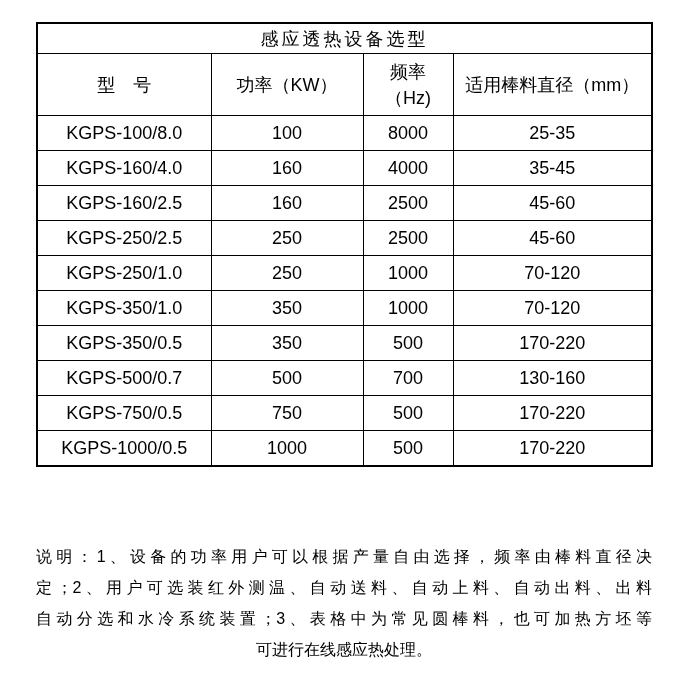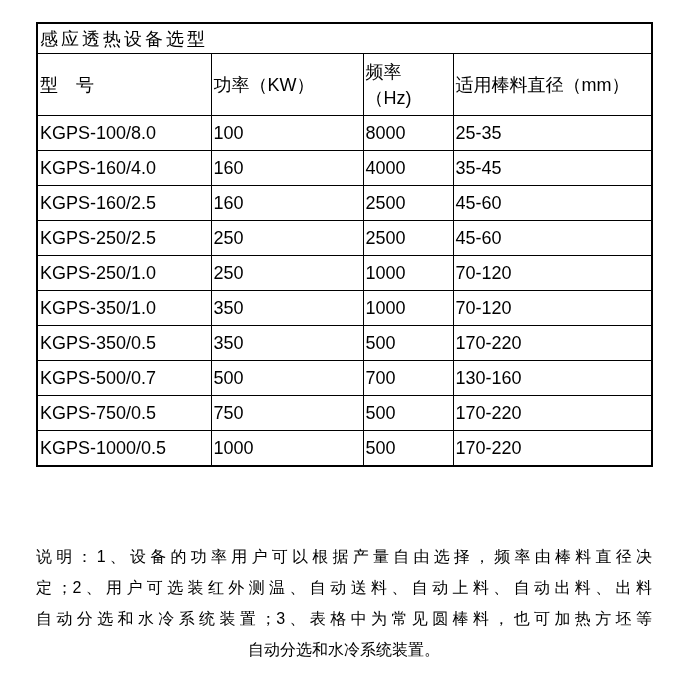--- a/index.html
+++ b/index.html
@@ -21,21 +21,21 @@
     top: 22px;
   }
   table.spec-table {
     border-collapse: collapse;
     table-layout: fixed;
     width: 615px;
     border: 2px solid #000000;
   }
   table.spec-table td, table.spec-table th {
     border: 1px solid #000000;
-    text-align: left;
+    text-align: center;
     vertical-align: middle;
     font-weight: normal;
     font-size: 18px;
     padding: 0 2px;
     overflow: hidden;
   }
   tr.title-row td {
     height: 29px;
     letter-spacing: 3px;
   }
@@ -149,14 +149,14 @@
         <td>170-220</td>
       </tr>
     </tbody>
   </table>
 </div>
 
 <div class="notes">
   <div class="note-line">说明：1、设备的功率用户可以根据产量自由选择，频率由棒料直径决</div>
   <div class="note-line">定；2、用户可选装红外测温、自动送料、自动上料、自动出料、出料</div>
   <div class="note-line">自动分选和水冷系统装置；3、表格中为常见圆棒料，也可加热方坯等</div>
-  <div class="note-line last">自动分选和水冷系统装置。</div>
+  <div class="note-line last">可进行在线感应热处理。</div>
 </div>
 
 </body></html>

